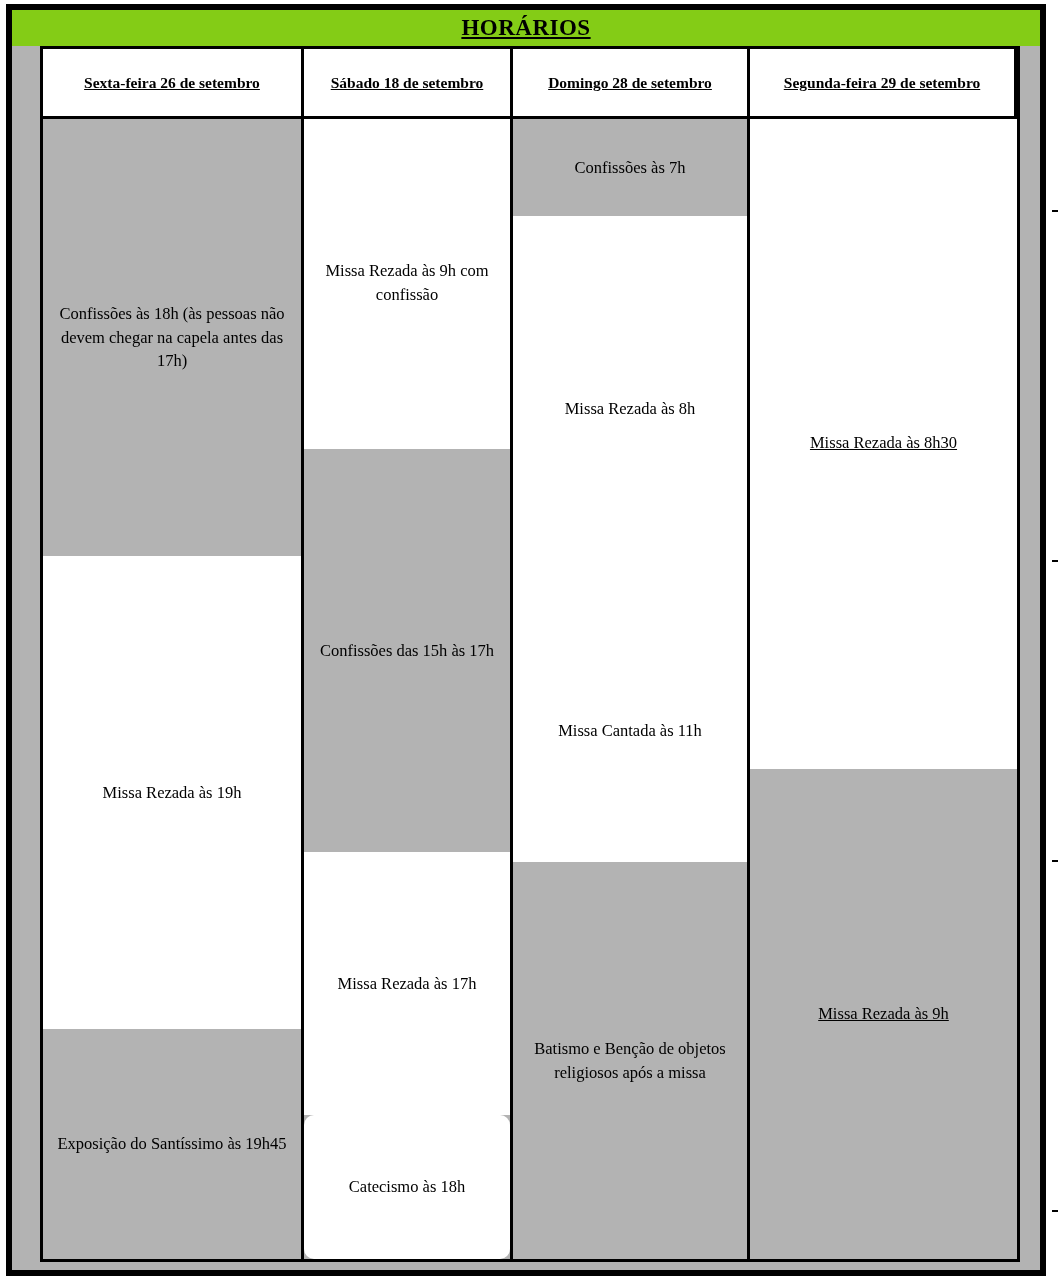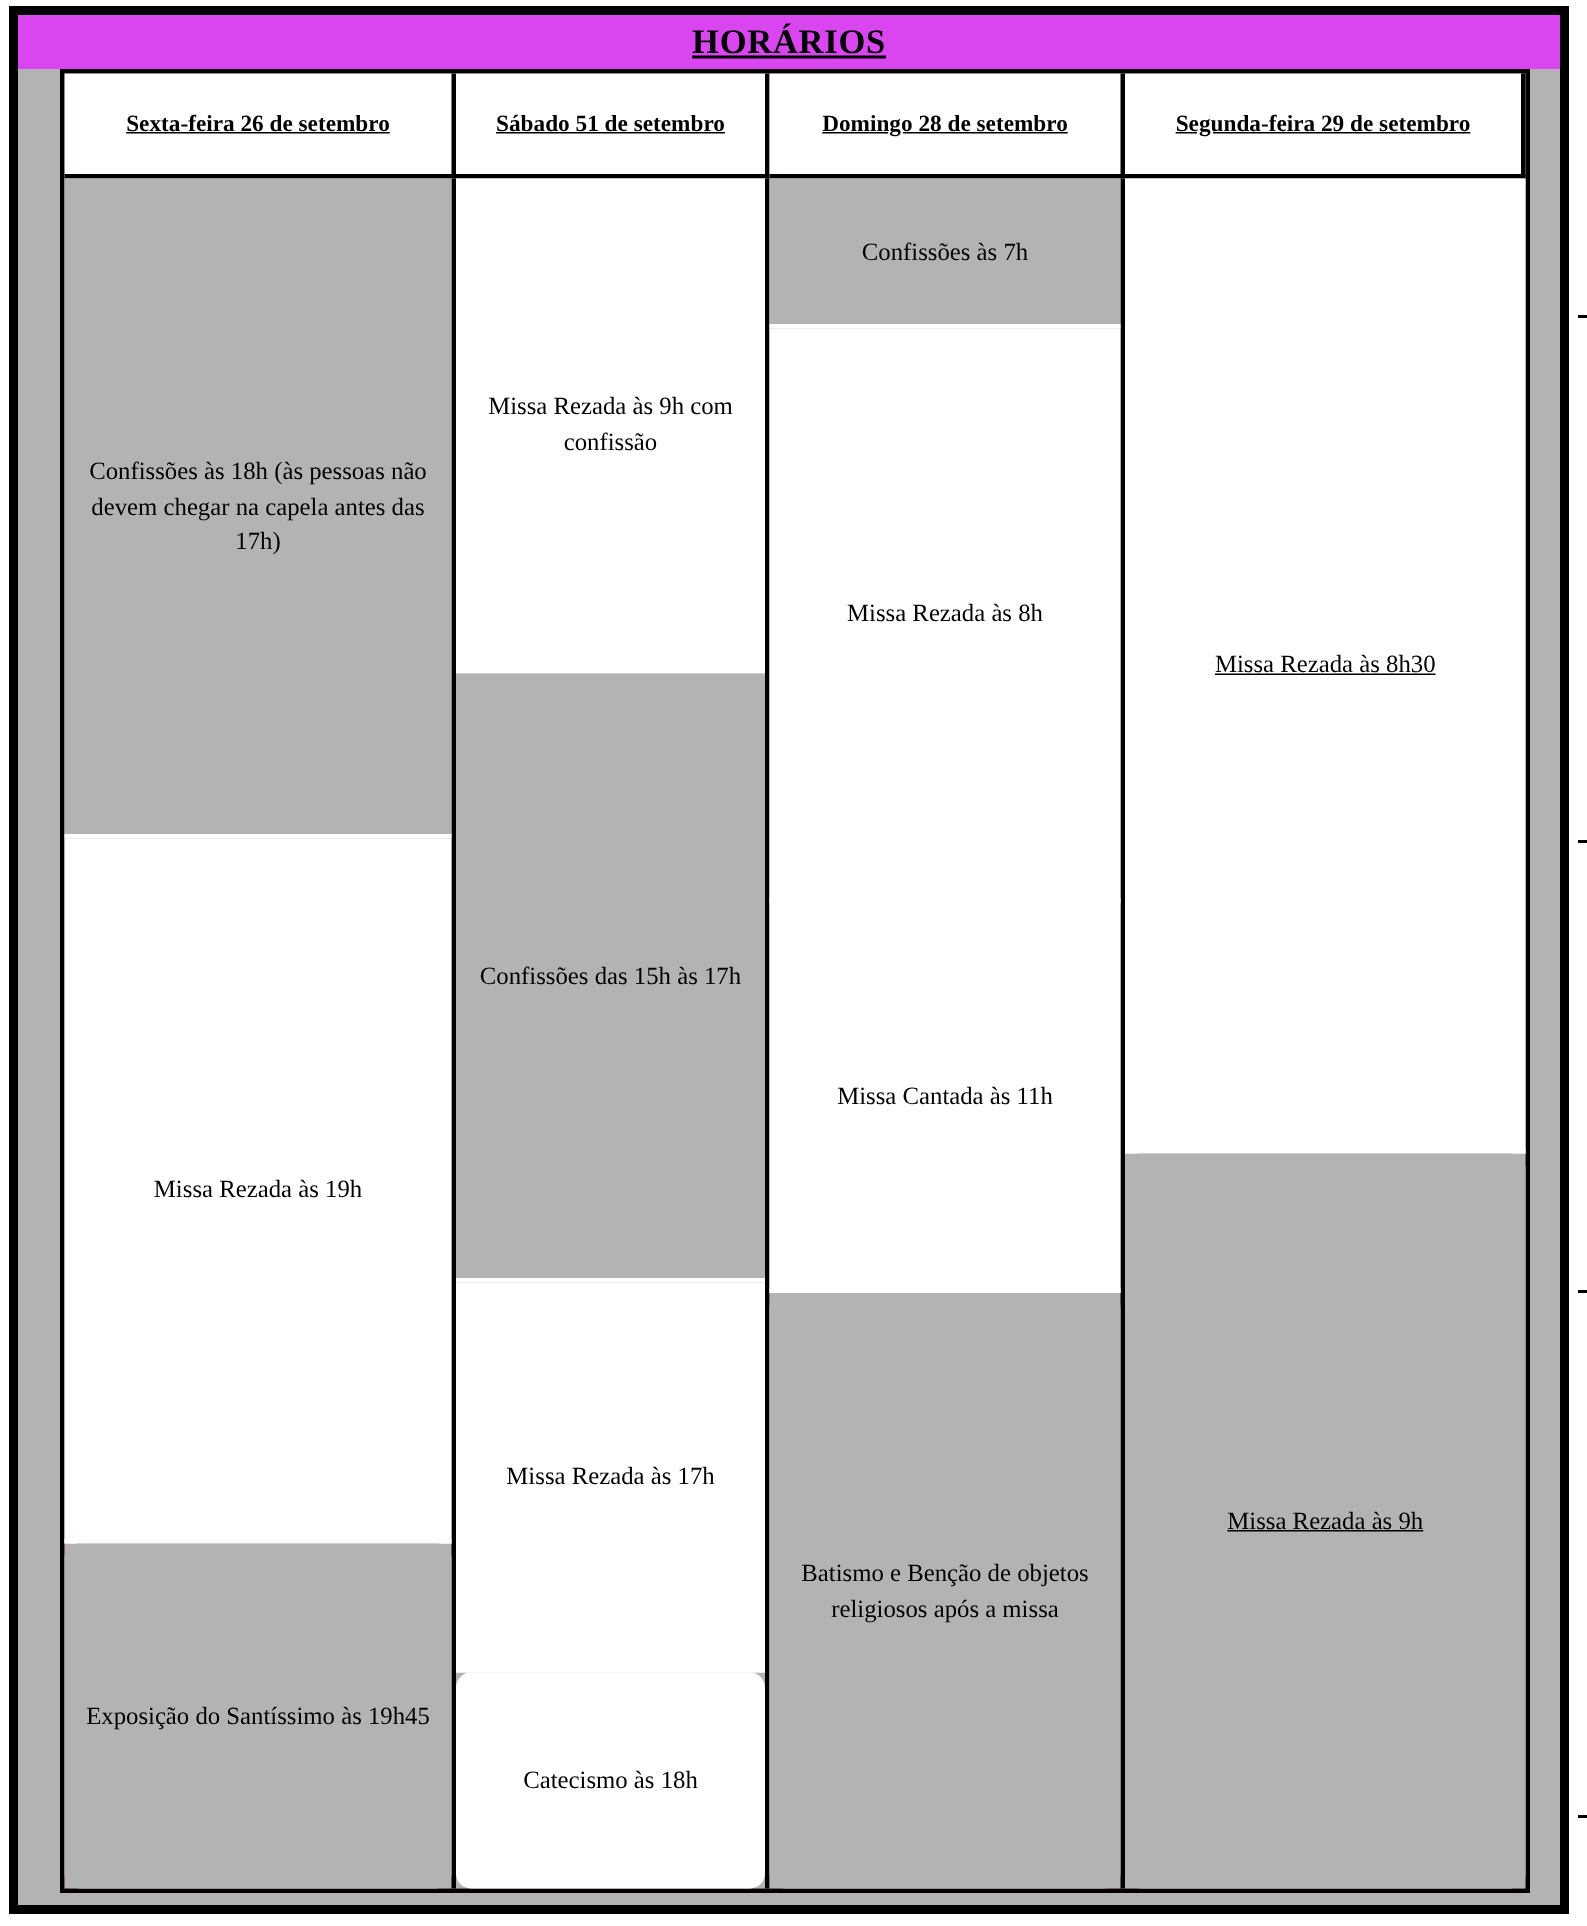--- a/index.html
+++ b/index.html
@@ -31,39 +31,39 @@
     box-sizing: border-box;
     border: 6px solid #000000;
     background: #b3b3b3;
   }
 
   .title-bar {
     height: 36px;
     display: flex;
     align-items: center;
     justify-content: center;
-    background: #d946ef;
+    background: #84cc16;
   }
   .title-bar .title {
     font-size: 23px;
     font-weight: bold;
     text-decoration: underline;
     letter-spacing: 0.5px;
     color: #000;
   }
 
   .grid {
     position: absolute;
     left: 28px;
     top: 36px;
     width: 980px;
     height: 1216px;
     box-sizing: border-box;
     border: 3px solid #000;
-    background: #7f1d1d;
+    background: #4d7c0f;
     display: grid;
     grid-template-columns: 261px 209px 237px 267px;
     grid-template-rows: 70px 1fr;
   }
 
   .hdr {
     box-sizing: border-box;
     border-right: 3px solid #000;
     border-bottom: 3px solid #000;
     background: #ffffff;
@@ -125,21 +125,21 @@
     <div class="title-bar">
       <span class="title">HORÁRIOS</span>
     </div>
 
     <div class="grid">
 
       <div class="hdr">
         <span>Sexta-feira 26 de setembro</span>
       </div>
       <div class="hdr">
-        <span>Sábado 51 de setembro</span>
+        <span>Sábado 18 de setembro</span>
       </div>
       <div class="hdr">
         <span>Domingo 28 de setembro</span>
       </div>
       <div class="hdr">
         <span>Segunda-feira 29 de setembro</span>
       </div>
 
       <div class="col">
         <div class="cell gray" style="height:440px">

